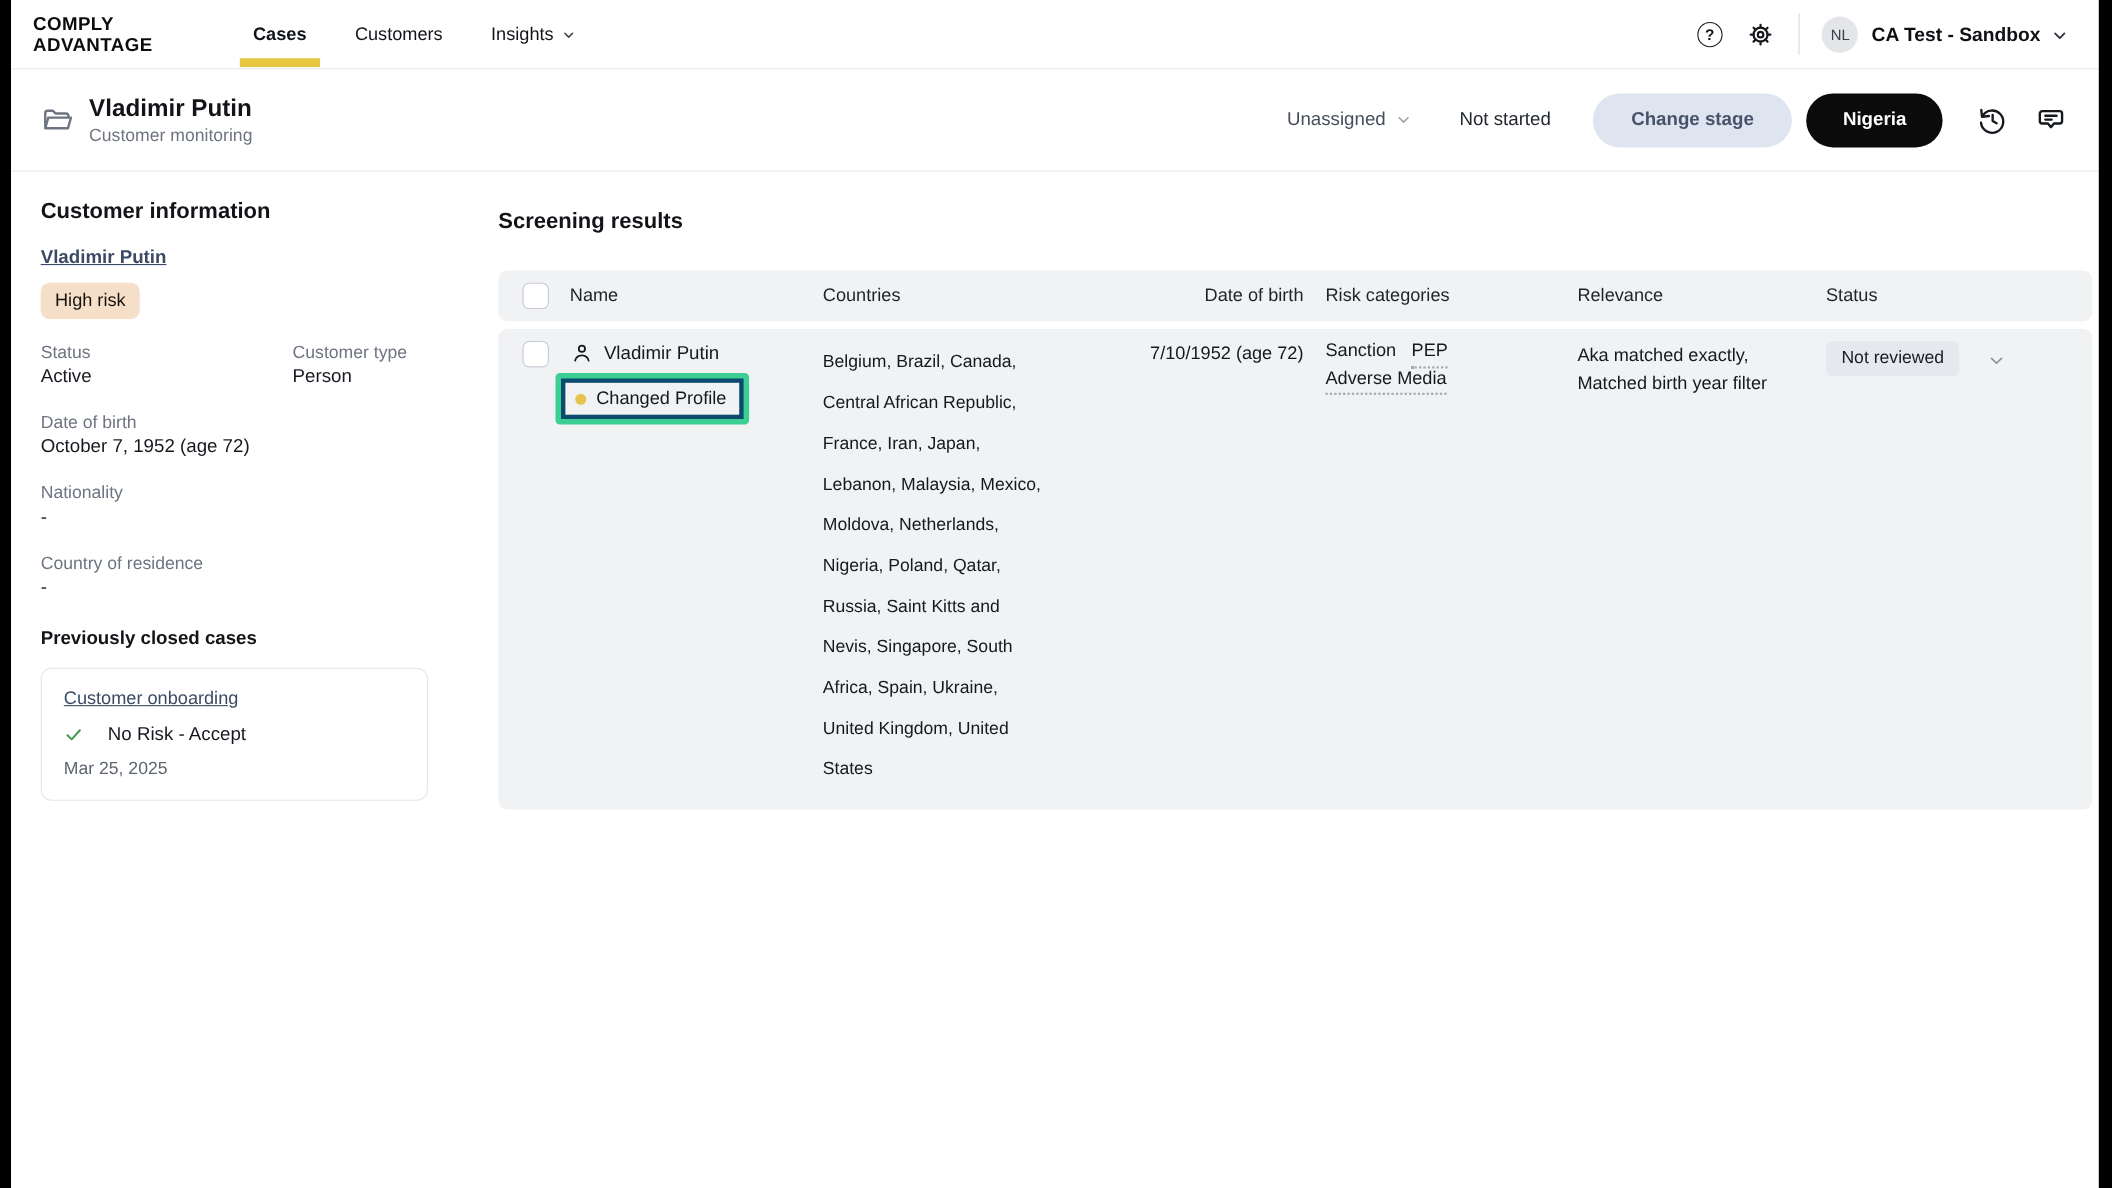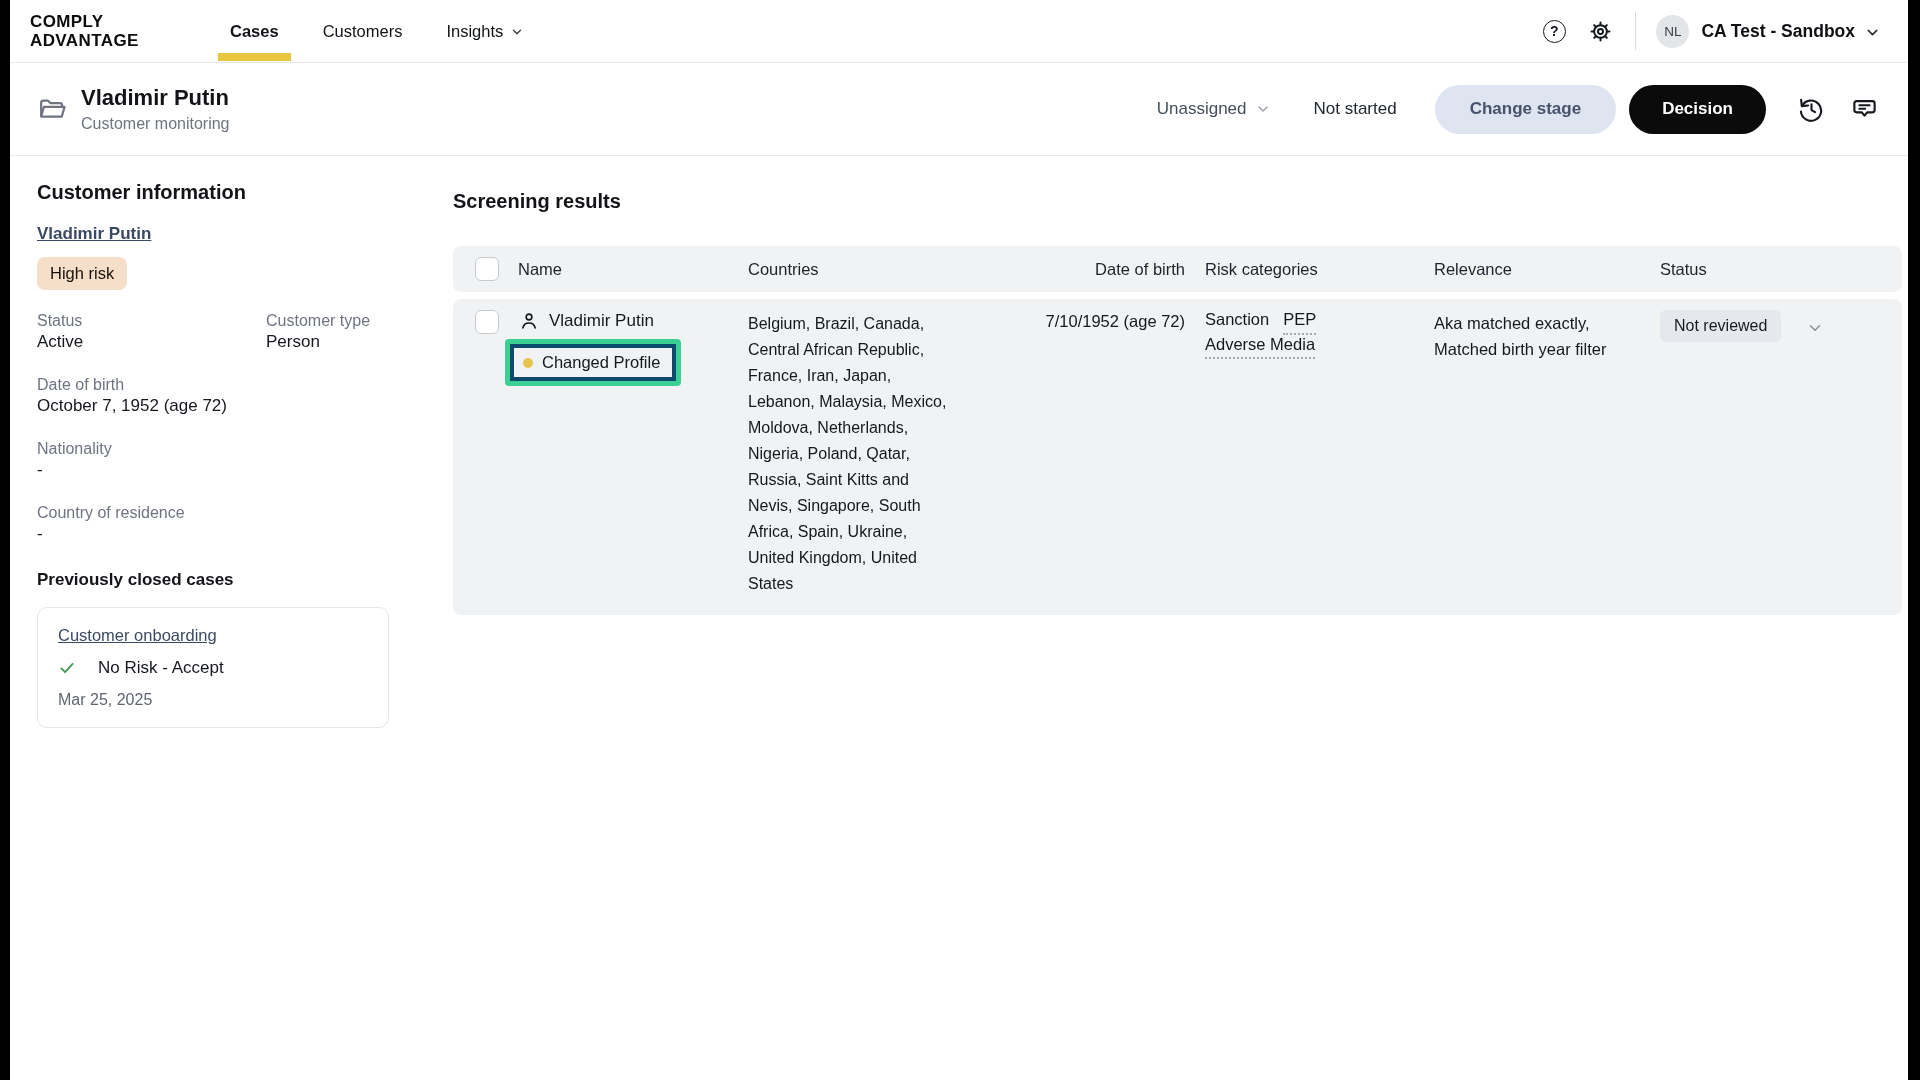--- a/index.html
+++ b/index.html
@@ -112,21 +112,21 @@
 
   .name-cell { display:flex; flex-direction:column; align-items:flex-start; }
   .name-line { display:flex; align-items:center; gap:9px; font-size:17px;
                color:#15181E; cursor:pointer; }
   .flag-frame { display:inline-flex; margin-top:7px; margin-left:-13px;
                 border:5px solid #3CCF94; border-radius:4px; background:#0c4a6e; padding:4px; }
   .flag-chip { display:flex; align-items:center; gap:9px; background:#F1F2F4;
                padding:5px 12px 5px 9px; font-size:16.5px; color:#15181E; }
   .flag-dot { width:10px; height:10px; border-radius:50%; background:#E6C44D; }
 
-  .countries { width:202px; font-size:16px; line-height:26px; color:#15181E;
+  .countries { width:202px; font-size:16px; line-height:37px; color:#15181E;
                padding-top:1px; }
   .dob { font-size:16.5px; color:#15181E; padding-top:2px; }
   .risk-line1 { display:flex; gap:14px; align-items:flex-start; }
   .risk-item { font-size:16.5px; color:#15181E; }
   .dotted { border-bottom:2px dotted #A3A9B1; padding-bottom:4px; cursor:pointer; }
   .risk-line2 { margin-top:0; }
   .relevance { width:205px; font-size:16.5px; line-height:26px; color:#15181E; }
   .status-cell { display:flex; align-items:flex-start; }
   .status-chip { background:#E5E8EC; border-radius:6px; padding:7px 14px;
                  font-size:16px; color:#181C22; cursor:pointer; }
@@ -209,21 +209,21 @@
     <div class="assignee">
       <span>Unassigned</span>
       <span>
         <svg width="16" height="16" viewBox="0 0 24 24" fill="none" stroke="#9CA3AC" stroke-width="2.2" stroke-linecap="round" stroke-linejoin="round">
             <polyline points="6 9 12 15 18 9"></polyline>
           </svg>
       </span>
     </div>
     <div class="not-started">Not started</div>
     <button class="btn btn-stage">Change stage</button>
-    <button class="btn btn-decision">Decision</button>
+    <button class="btn btn-decision">Nigeria</button>
     <span class="hdr-icon">
       <svg width="27" height="27" viewBox="0 0 24 24" fill="none" stroke="#15181D" stroke-width="1.9" stroke-linecap="round" stroke-linejoin="round">
         <polyline points="2.8 3.4 3.4 9 9 8.4"></polyline>
         <path d="M3.6 8.8a9 9 0 1 1-1 5"></path>
         <polyline points="12 7.5 12 12.5 15.2 14.3"></polyline>
       </svg>
     </span>
     <span class="hdr-icon">
       <svg width="27" height="27" viewBox="0 0 24 24" fill="none" stroke="#15181D" stroke-width="1.9" stroke-linecap="round" stroke-linejoin="round">
         <path d="M5 4.5h14a2 2 0 0 1 2 2v6a2 2 0 0 1-2 2h-4.6L12 17.4l-2.4-2.9H5a2 2 0 0 1-2-2v-6a2 2 0 0 1 2-2z"></path>

